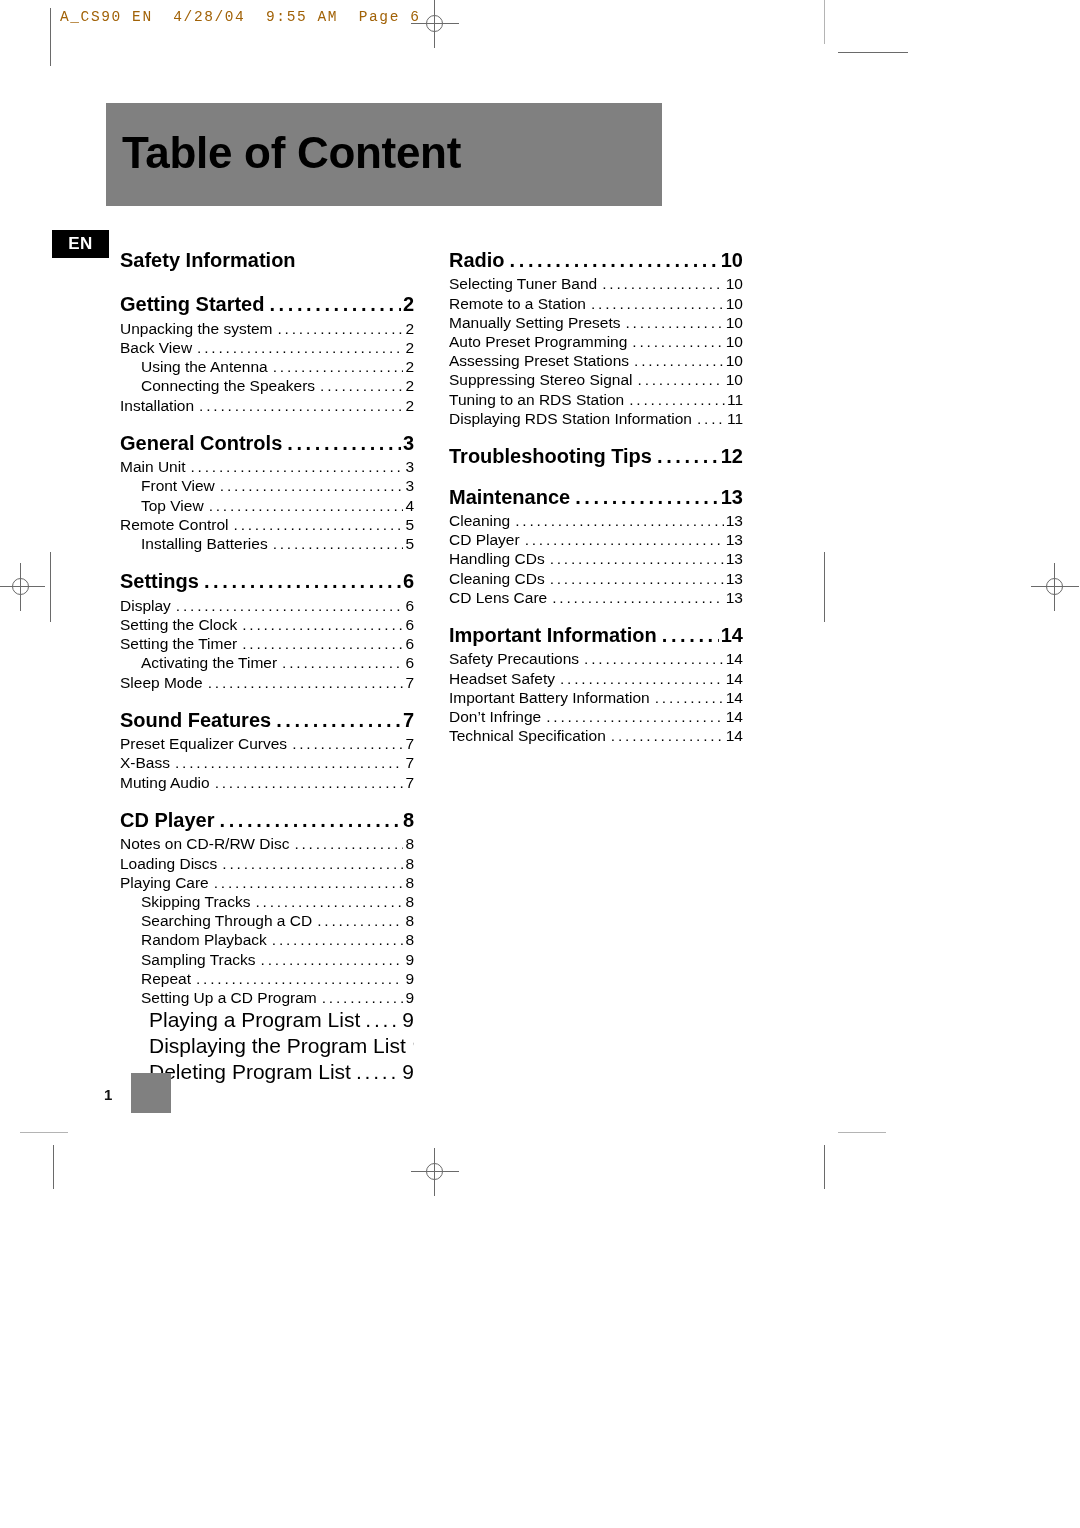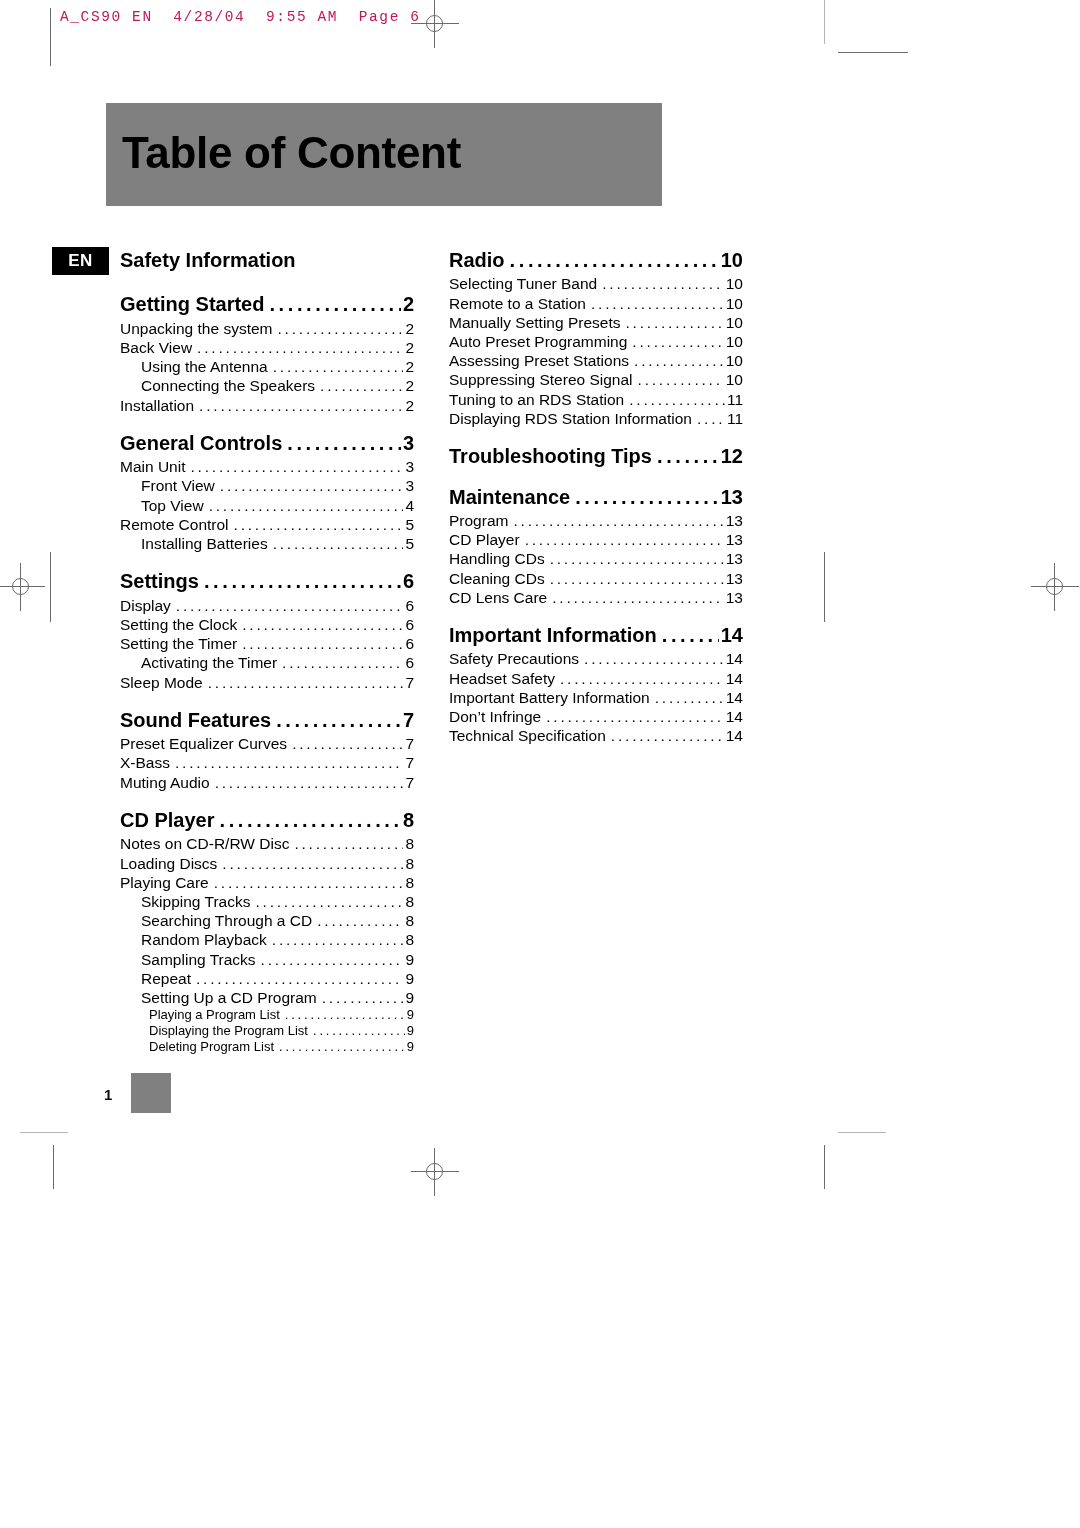--- a/index.html
+++ b/index.html
@@ -42,21 +42,21 @@
     width: 48px; height: 1px; background: #6a6a6a;
   }
 
   
   #film-header {
     position: absolute;
     left: 60px; top: 9px;
     font-family: "Liberation Mono", "DejaVu Sans Mono", monospace;
     font-size: 14.5px;
     letter-spacing: 1.6px;
-    color: #be185d;
+    color: #a16207;
     white-space: pre;
   }
 
   
   #title-banner {
     position: absolute;
     left: 106px; top: 103px;
     width: 556px; height: 103px;
     background: #808080;
   }
@@ -75,21 +75,20 @@
     left: 52px; top: 230px;
     width: 57px; height: 28px;
     background: #000000;
     color: #ffffff;
     font-size: 17px;
     font-weight: bold;
     display: flex;
     align-items: center;
     justify-content: center;
     letter-spacing: 0.5px;
-    margin-top: 17px;
   }
 
   
   .toc-col {
     position: absolute;
     top: 228px;
     width: 294px;
   }
   #toc-col-left  { left: 120px; }
   #toc-col-right { left: 449px; }
@@ -128,21 +127,21 @@
     line-height: 1.24;
     padding-left: 0px;
   }
   .lvl-2 {
     font-size: 15.5px;
     font-weight: normal;
     line-height: 1.24;
     padding-left: 21px;
   }
   .lvl-3 {
-    font-size: 13px;
+    font-size: 21px;
     font-weight: normal;
     line-height: 1.24;
     padding-left: 29px;
   }
   .gap-before { margin-top: 16px; }
 
   
   #footer-page-num {
     position: absolute;
     left: 104px; top: 1086px;
@@ -440,21 +439,21 @@
       <span class="toc-label">Troubleshooting Tips</span>
       <span class="toc-dots">................................................................................</span>
       <span class="toc-page">12</span>
     </div>
     <div class="toc-entry lvl-h gap-before">
       <span class="toc-label">Maintenance</span>
       <span class="toc-dots">................................................................................</span>
       <span class="toc-page">13</span>
     </div>
     <div class="toc-entry lvl-1">
-      <span class="toc-label">Program</span>
+      <span class="toc-label">Cleaning</span>
       <span class="toc-dots">................................................................................</span>
       <span class="toc-page">13</span>
     </div>
     <div class="toc-entry lvl-1">
       <span class="toc-label">CD Player</span>
       <span class="toc-dots">................................................................................</span>
       <span class="toc-page">13</span>
     </div>
     <div class="toc-entry lvl-1">
       <span class="toc-label">Handling CDs</span>

